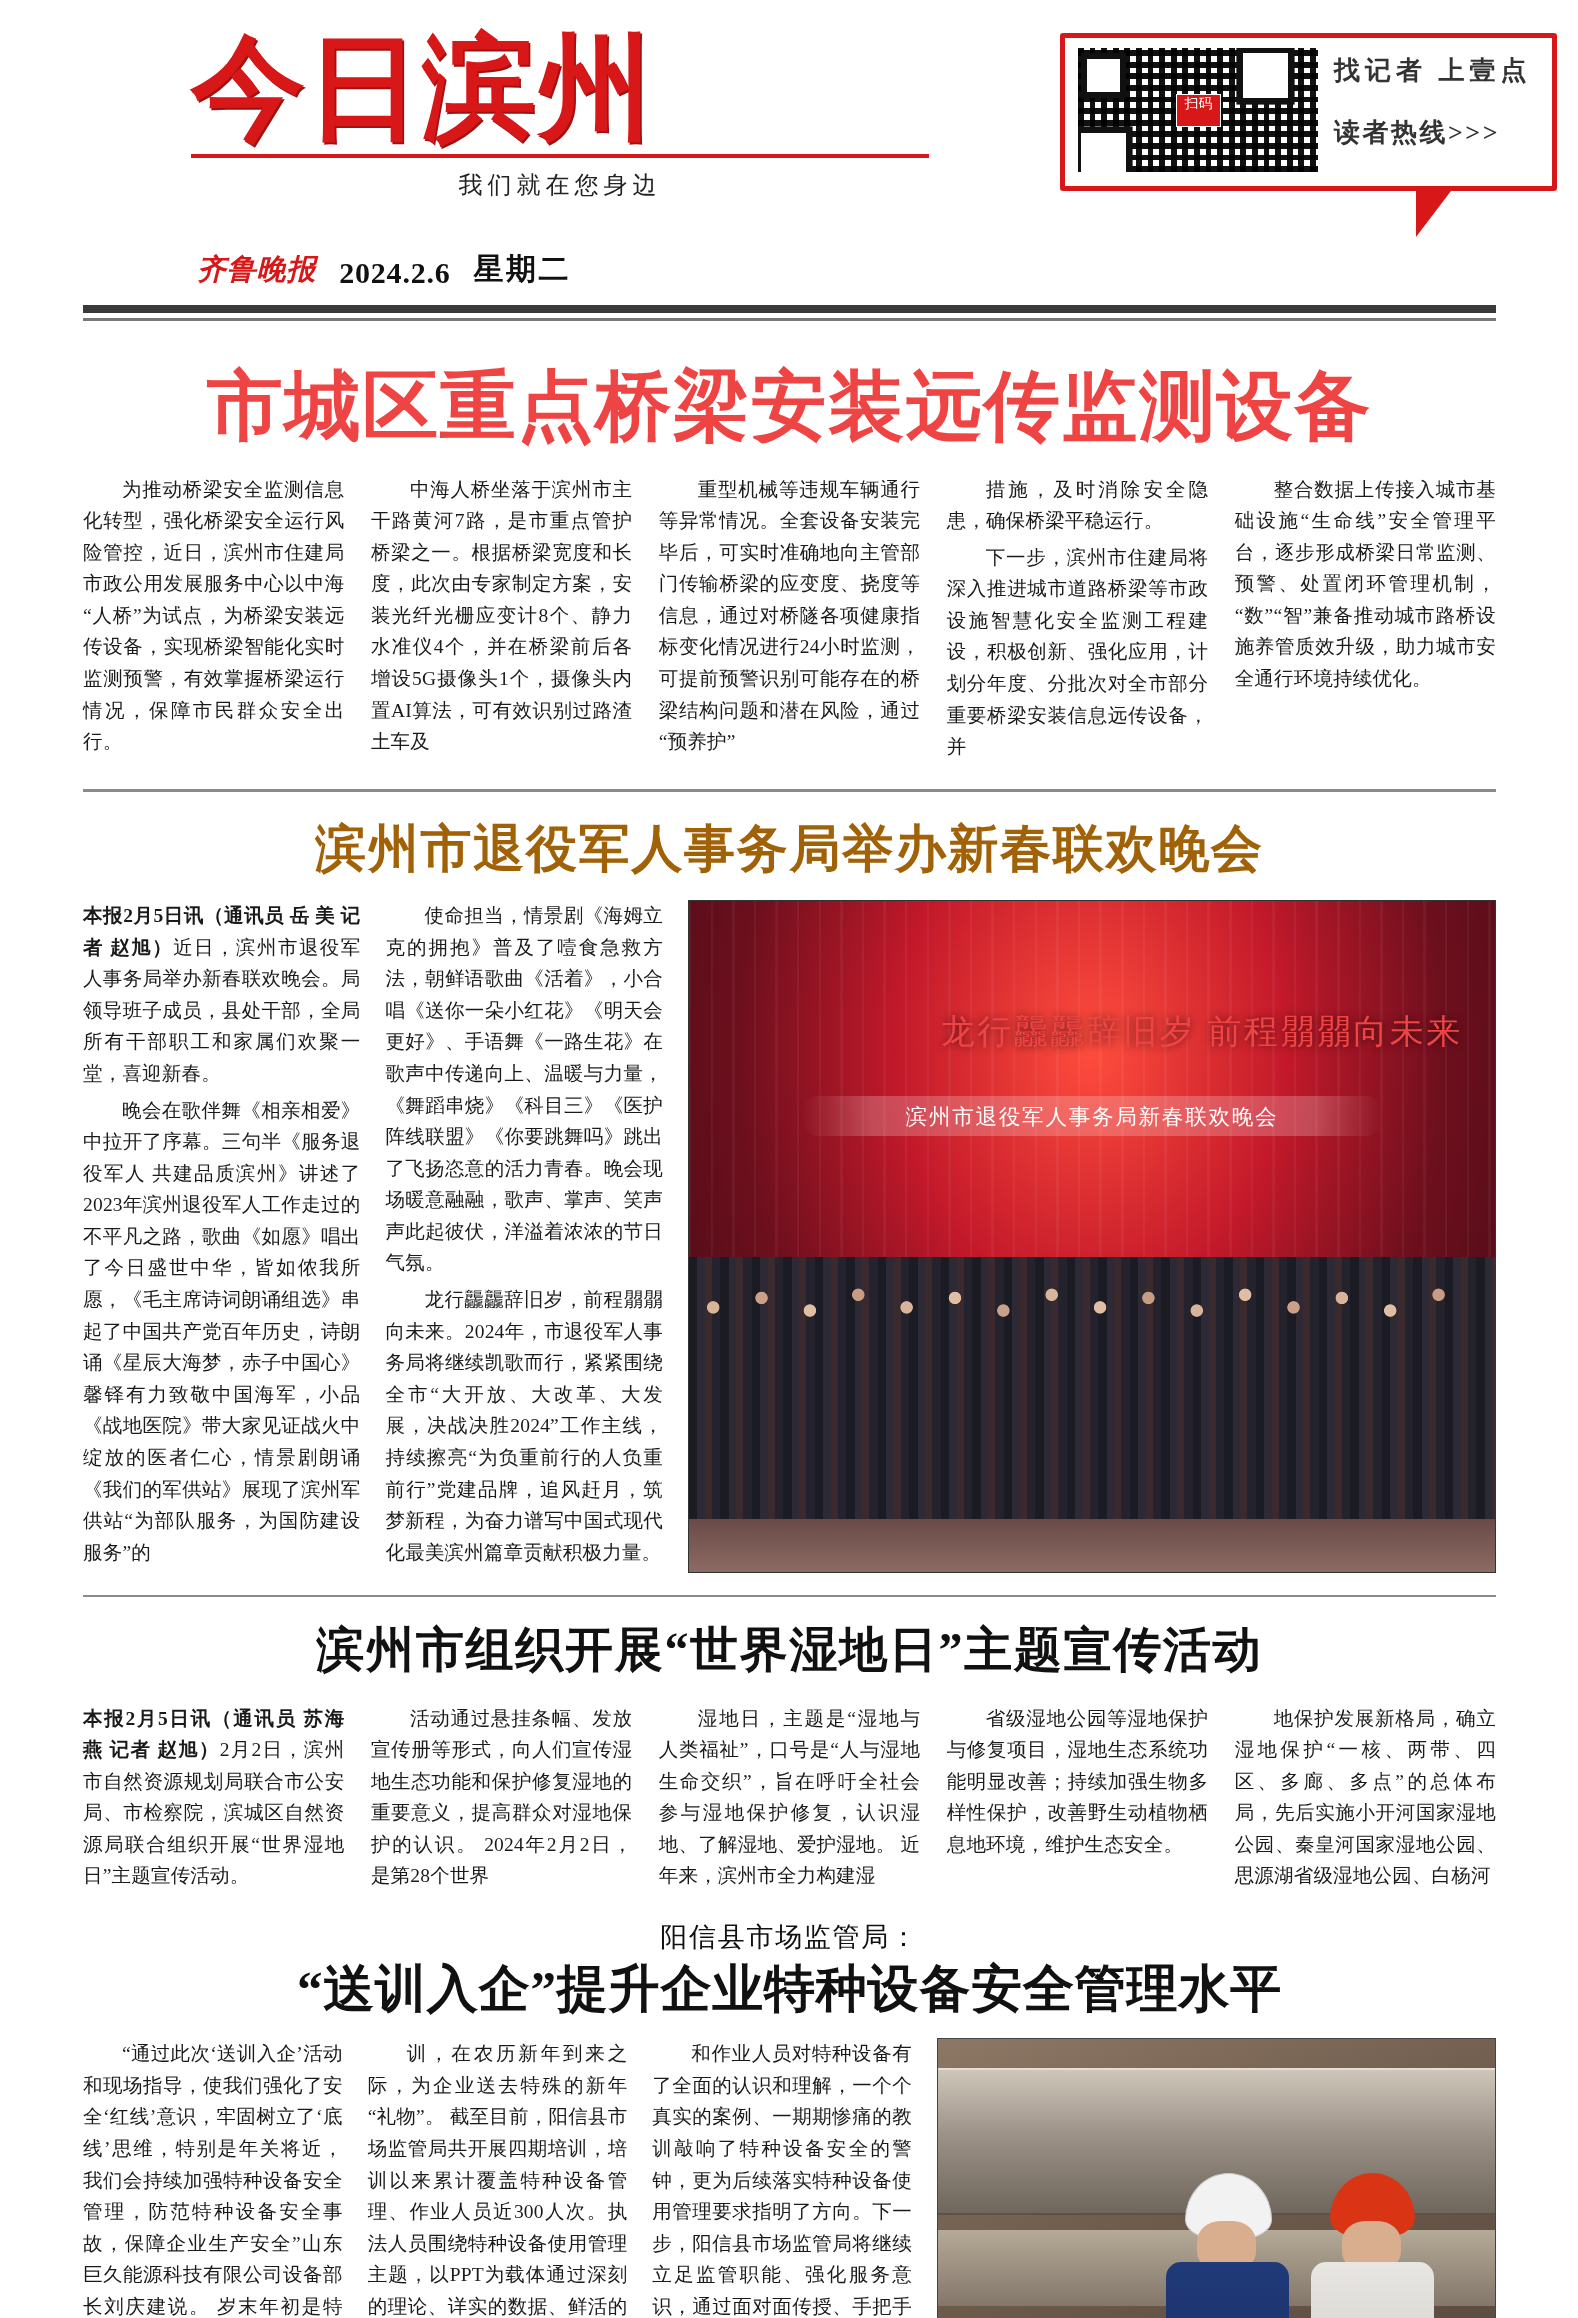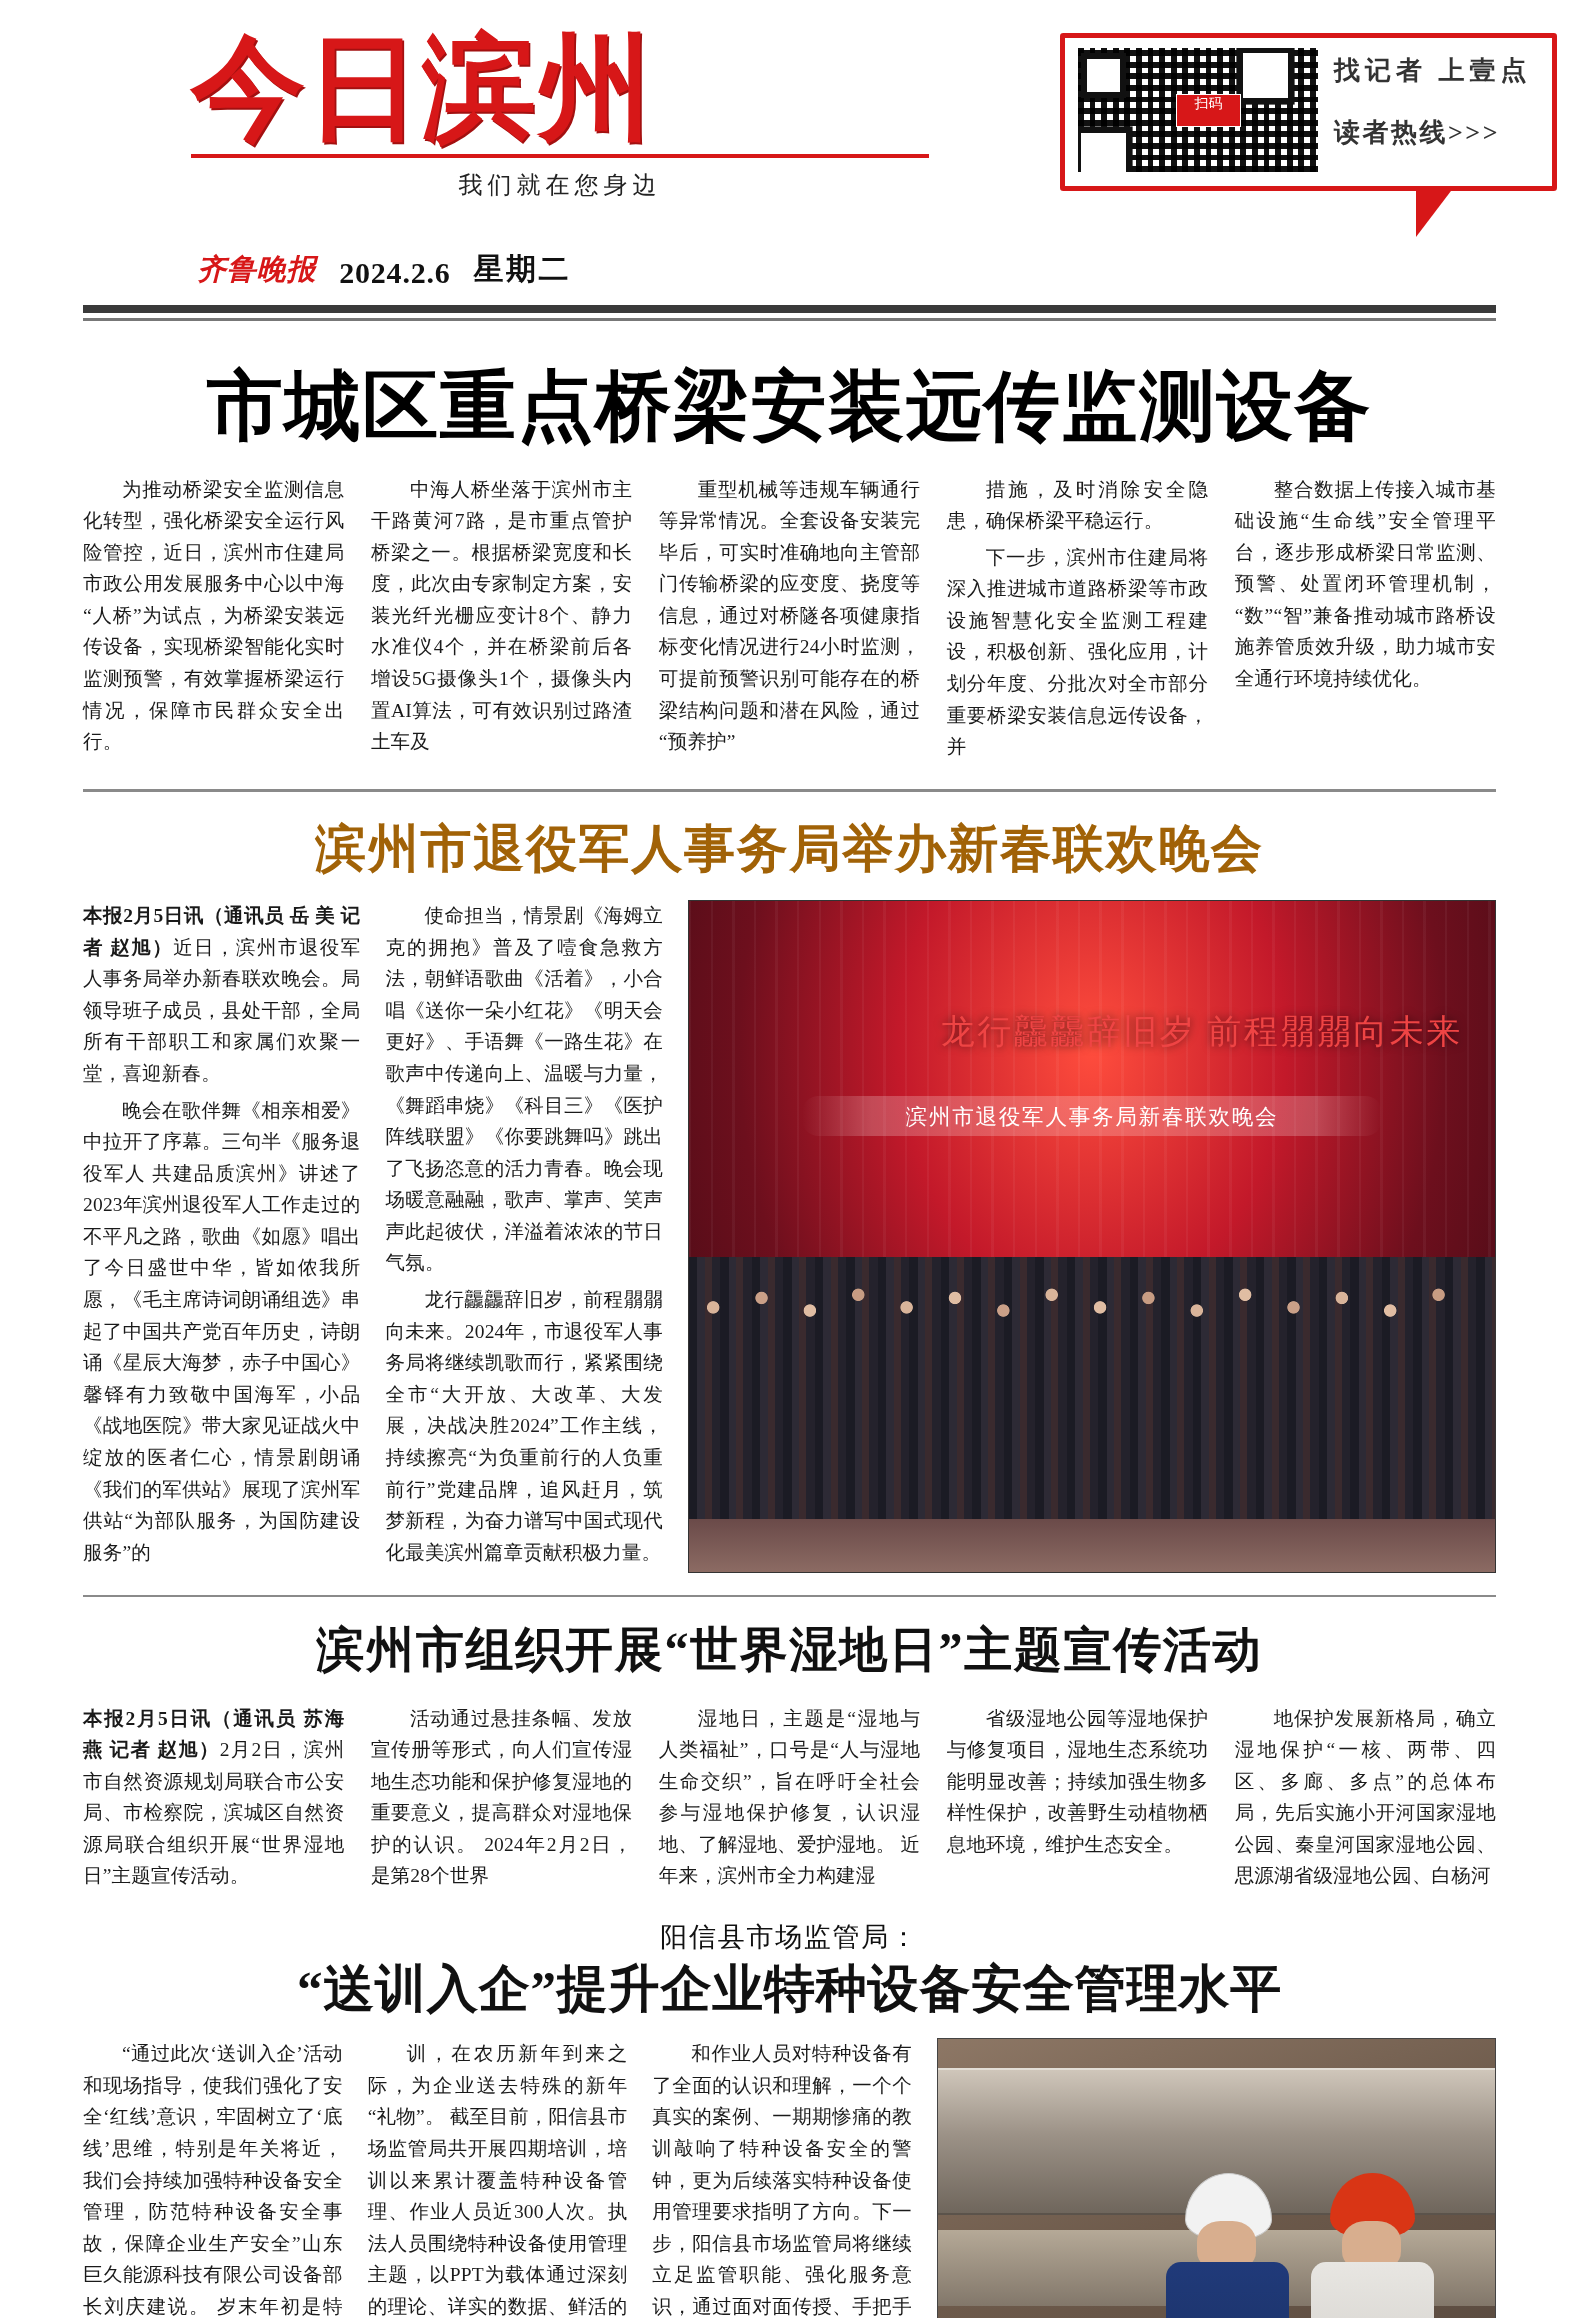--- a/index.html
+++ b/index.html
@@ -128,21 +128,21 @@
     left: 3.3px; top: 5px;
     width: 33px; height: 33px;
     border: 6.6px solid #111;
     background: #fff;
     box-shadow: 162px 0 0 0 #fff, 162px 0 0 6.6px #111, 0 80px 0 0 #fff, 0 80px 0 6.6px #111;
   }
   .qr-badge {
     position: absolute;
     left: 98px;
     top: 46px;
-    width: 65px;
+    width: 45px;
     height: 33px;
     background: #d71718;
     color: #fff;
     font-size: 14px;
     line-height: 16.6px;
     text-align: center;
     padding-top: 0.8px;
     box-sizing: border-box;
     border: 1.7px solid #fff;
   }
@@ -201,21 +201,21 @@
     left: 83px;
     width: 1413px;
   }
   .headline-1 {
     font-family: "Liberation Serif", serif;
     font-weight: bold;
     font-size: 76px;
     line-height: 1.1;
     text-align: center;
     letter-spacing: 1.7px;
-    color: #000000;
+    color: #ef4444;
     margin-top: 33px;
     margin-bottom: 16.6px;
   }
   .cols-4 {
     display: flex;
     gap: 26.5px;
     margin-top: 25px;
   }
   .col {
     flex: 1;

